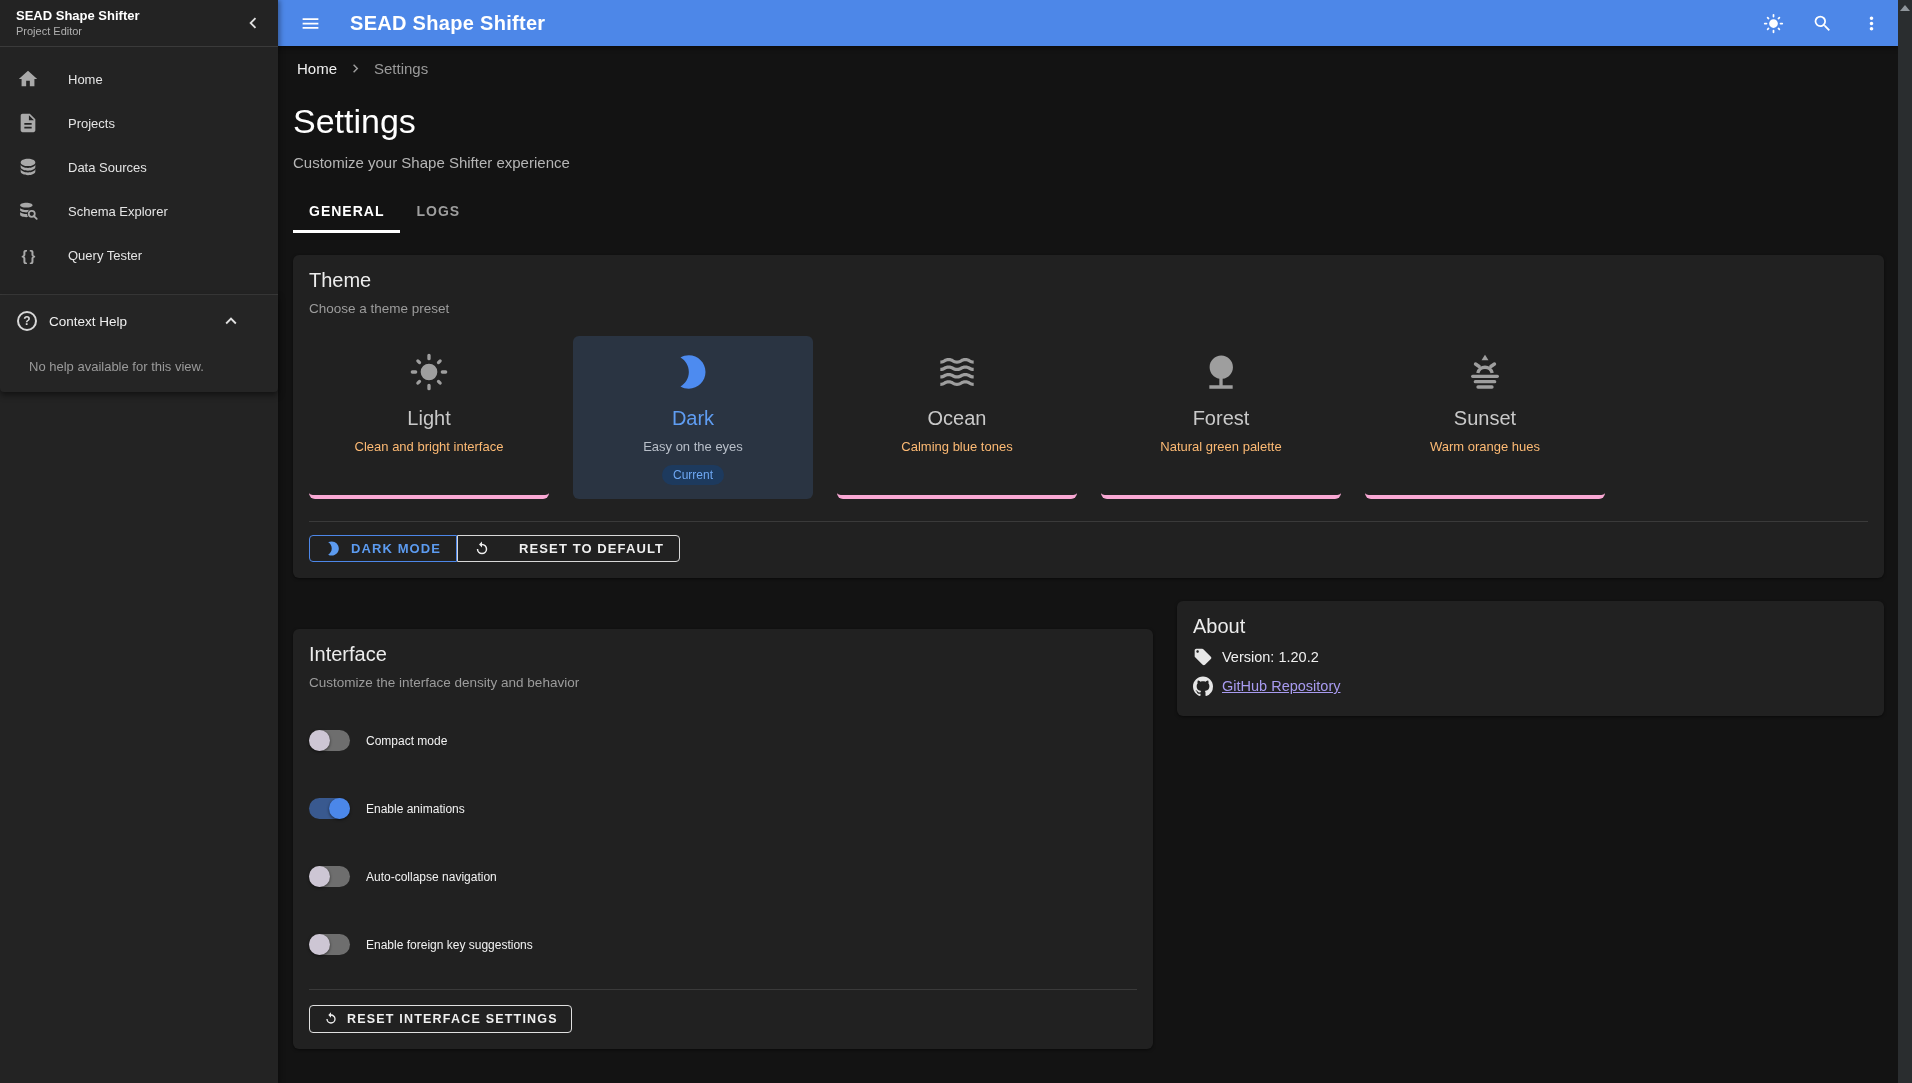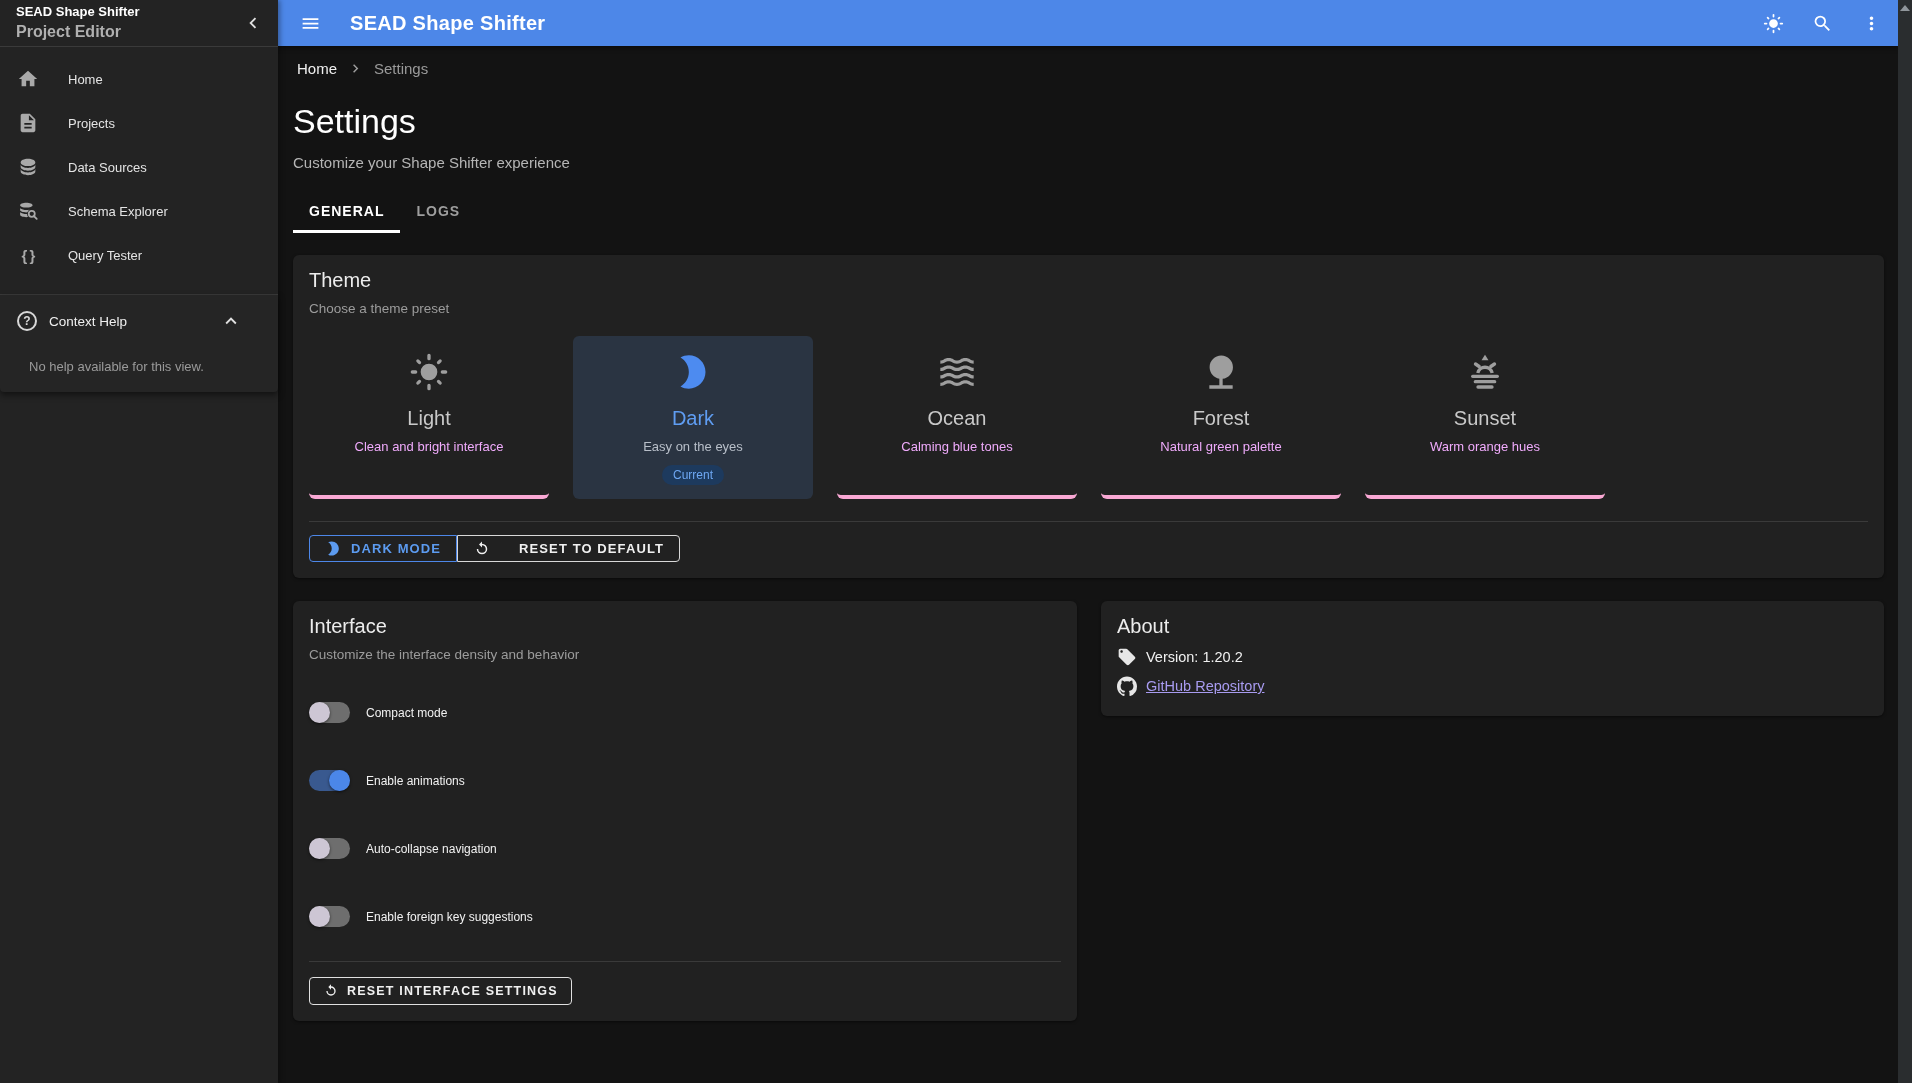--- a/index.html
+++ b/index.html
@@ -14,21 +14,21 @@
 
   
   .sidebar {
     position:absolute; left:0; top:0; width:278px; height:100%;
     background:#232323; z-index:3;
     box-shadow:2px 0 5px rgba(0,0,0,.35);
   }
   .sidebar-header { height:46px; display:flex; align-items:center; padding:0 10px 0 16px; }
   .sidebar-titles { flex:1; line-height:1.35; }
   .sidebar-title { font-size:13px; font-weight:700; color:#ffffff; }
-  .sidebar-subtitle { font-size:16px; color:#b0b0b0;font-weight:bold; }
+  .sidebar-subtitle { font-size:11px; color:#b0b0b0; }
   .collapse-btn { width:30px; height:30px; display:flex; align-items:center; justify-content:center;
     background:none; border:none; color:#e0e0e0; cursor:pointer; }
   .sidebar-divider { height:1px; background:#3a3a3a; }
   .sidebar-nav { padding-top:10px; }
   .nav-item { height:44px; display:flex; align-items:center; padding-left:17px; cursor:pointer; }
   .nav-icon { width:22px; height:22px; color:#a9a9a9; display:flex; align-items:center; justify-content:center; }
   .nav-icon.braces { font-size:15px; font-weight:700; letter-spacing:-1px; }
   .nav-label { margin-left:29px; font-size:13px; color:#e4e4e4; }
   .help-section { margin-top:17px; }
   .help-panel { background:#252525; box-shadow:0 3px 6px rgba(0,0,0,.5);
@@ -88,36 +88,36 @@
   .theme-card { margin-top:22px; padding:14px 16px 16px; }
   .presets { display:flex; gap:24px; margin-top:20px; }
   .preset { width:240px; display:flex; flex-direction:column; align-items:center;
     text-align:center; padding-top:16px; padding-bottom:22px;
     border-bottom:4px solid #f9a8d4; border-radius:6px; cursor:pointer; }
   .preset.selected { background:#2a3442; border-bottom:none; padding-bottom:14px; }
   .preset-icon { width:40px; height:40px; color:#9e9e9e; }
   .preset.selected .preset-icon { color:#4d8bf0; }
   .preset-name { margin-top:15px; font-size:20px; color:#c9c9c9; }
   .preset.selected .preset-name { color:#5f9df2; }
-  .preset-desc { margin-top:9px; font-size:13px; color:#f0abfc; }
+  .preset-desc { margin-top:9px; font-size:13px; color:#fdba74; }
   .preset.selected .preset-desc { color:#b8bfc9; }
   .preset-badge { margin-top:11px; background:#1d3a5e; color:#6ea7f2; font-size:12px;
     padding:3px 11px; border-radius:11px; }
 
   .theme-divider { margin-top:22px; }
   .btn-row { margin-top:13px; display:flex; }
   .btn { height:27px; display:inline-flex; align-items:center; gap:9px; padding:0 15px;
     background:transparent; font-size:13px; font-weight:600; letter-spacing:1.1px;
     cursor:pointer; font-family:inherit; }
   .btn-primary { border:1px solid #4d87e8; color:#5c9bf0; border-radius:4px 0 0 4px; }
   .btn-plain { border:1px solid #d8d8d8; color:#f0f0f0; border-radius:0 4px 4px 0;gap:28px; }
   .btn svg { flex:none; }
 
   .bottom-row { display:flex; gap:24px; margin-top:23px; align-items:flex-start; }
-  .interface-card { width:784px; padding:14px 16px 16px; }
+  .interface-card { width:860px; padding:14px 16px 16px;margin-top:28px; }
   .toggles { margin-top:40px; }
   .toggle-row { display:flex; align-items:center; height:21px; margin-bottom:47px; }
   .toggle-row:last-of-type { margin-bottom:0; }
   .switch { width:41px; height:21px; border-radius:11px; background:#6e6e6e;
     position:relative; flex:none; cursor:pointer; }
   .switch-thumb { position:absolute; left:0; top:0; width:21px; height:21px;
     border-radius:50%; background:#cdc6d4; box-shadow:0 1px 3px rgba(0,0,0,.55); }
   .switch.on { background:#39598f; }
   .switch.on .switch-thumb { left:20px; background:#4b87e9; }
   .toggle-label { margin-left:16px; font-size:12px; color:#f2f2f2; }

